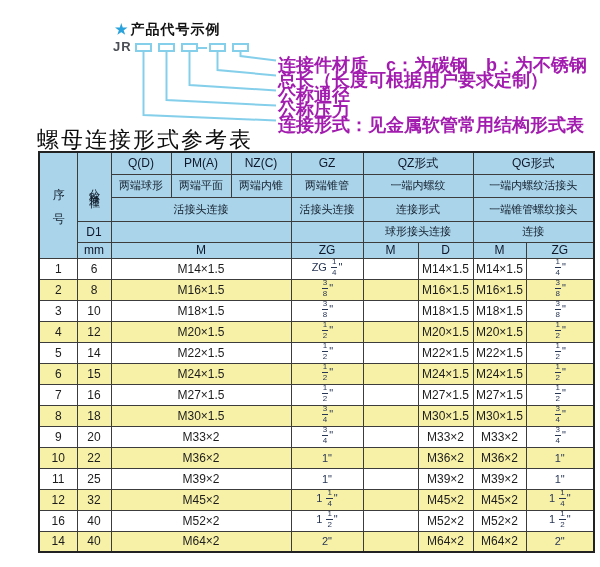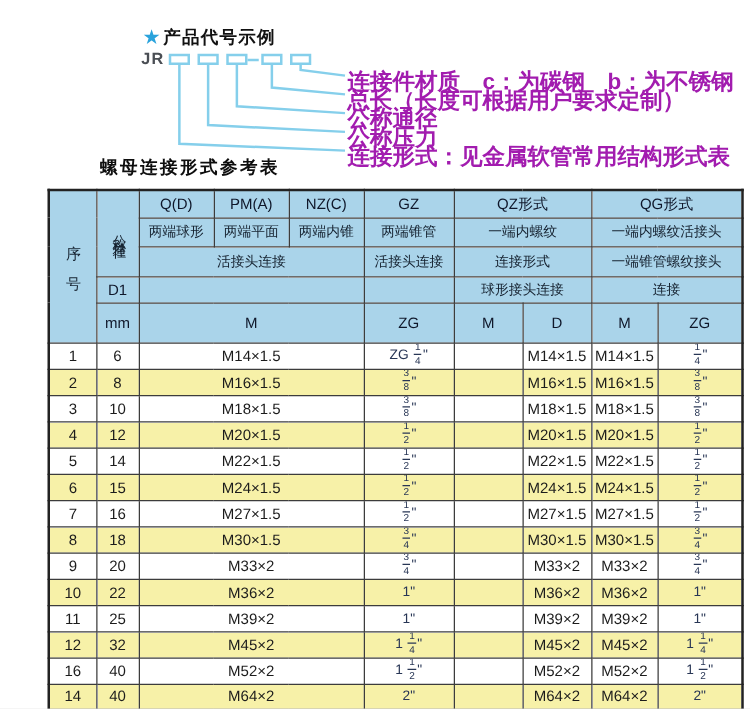--- a/index.html
+++ b/index.html
@@ -10,30 +10,30 @@
   }
   
   .diag-title { position:absolute; left:115px; top:21px; font-size:14px; font-weight:bold; color:#111; letter-spacing:1px; }
   .diag-title .star { color:#2aa3dc; margin-right:2px; }
   .jr { position:absolute; left:113px; top:39px; font-size:13px; font-weight:bold; color:#4a4e54; letter-spacing:1px; }
   .codebox { position:absolute; top:43px; width:17px; height:9px; border:2px solid #85cfeb; background:#fff; }
   .codedash { position:absolute; top:47px; left:198px; width:9px; height:2px; background:#85cfeb; }
   .connectors { position:absolute; left:0; top:0; width:600px; height:140px; pointer-events:none; }
   .diag-label { position:absolute; left:278px; font-size:18px; font-weight:bold; color:#a21caf; white-space:nowrap; }
   
-  .tbl-title { position:absolute; left:37px; top:125px; font-size:14px; font-weight:bold; color:#0d0d0d;
-               font-family:"Liberation Serif", serif; letter-spacing:2px;margin-left:43px; }
+  .tbl-title { position:absolute; left:37px; top:125px; font-size:22px; font-weight:normal; color:#0d0d0d;
+               font-family:"Liberation Serif", serif; letter-spacing:2px; }
   
   table.ref { position:absolute; left:38px; top:151px; width:555px; border-collapse:collapse; table-layout:fixed;
               font-size:12px; color:#1c1c1c; }
   table.ref { border:2px solid #222; }
   table.ref td { border:1px solid #3c3c3c; text-align:center; vertical-align:middle; padding:0; overflow:hidden; }
   thead td { background:#aad4ea; font-size:11px; color:#14202e; }
   thead td.lat { font-size:12px; color:#0f172a; font-weight:normal; }
-  tr.h1 { height:22px; } tr.h2 { height:23px;margin-left:46px; } tr.h3 { height:24px; } tr.h4 { height:21px; } tr.h5 { height:32px; }
+  tr.h1 { height:22px; } tr.h2 { height:23px;margin-left:46px; } tr.h3 { height:24px; } tr.h4 { height:21px; } tr.h5 { height:16px; }
   tbody tr { height:21px; }
   tbody tr.alt td { background:#f7f1a8; }
   .vert { writing-mode:vertical-lr; text-orientation:upright; display:inline-block; }
   .vert.seq { font-size:12px; letter-spacing:26px; color:#14202e; }
   .vert.dn  { font-size:11px; letter-spacing:3px; color:#14202e; }
   td.zgv { color:#283655; font-size:11px; }
   td.mval { font-size:12px; color:#1c1c1c; }
   .frac { display:inline-flex; flex-direction:column; align-items:center; vertical-align:middle;
           font-size:8px; line-height:1; margin:0 1px; position:relative; top:-1px; }
   .frac .num { border-bottom:1px solid currentColor; padding:0 1px 1px 1px; }

